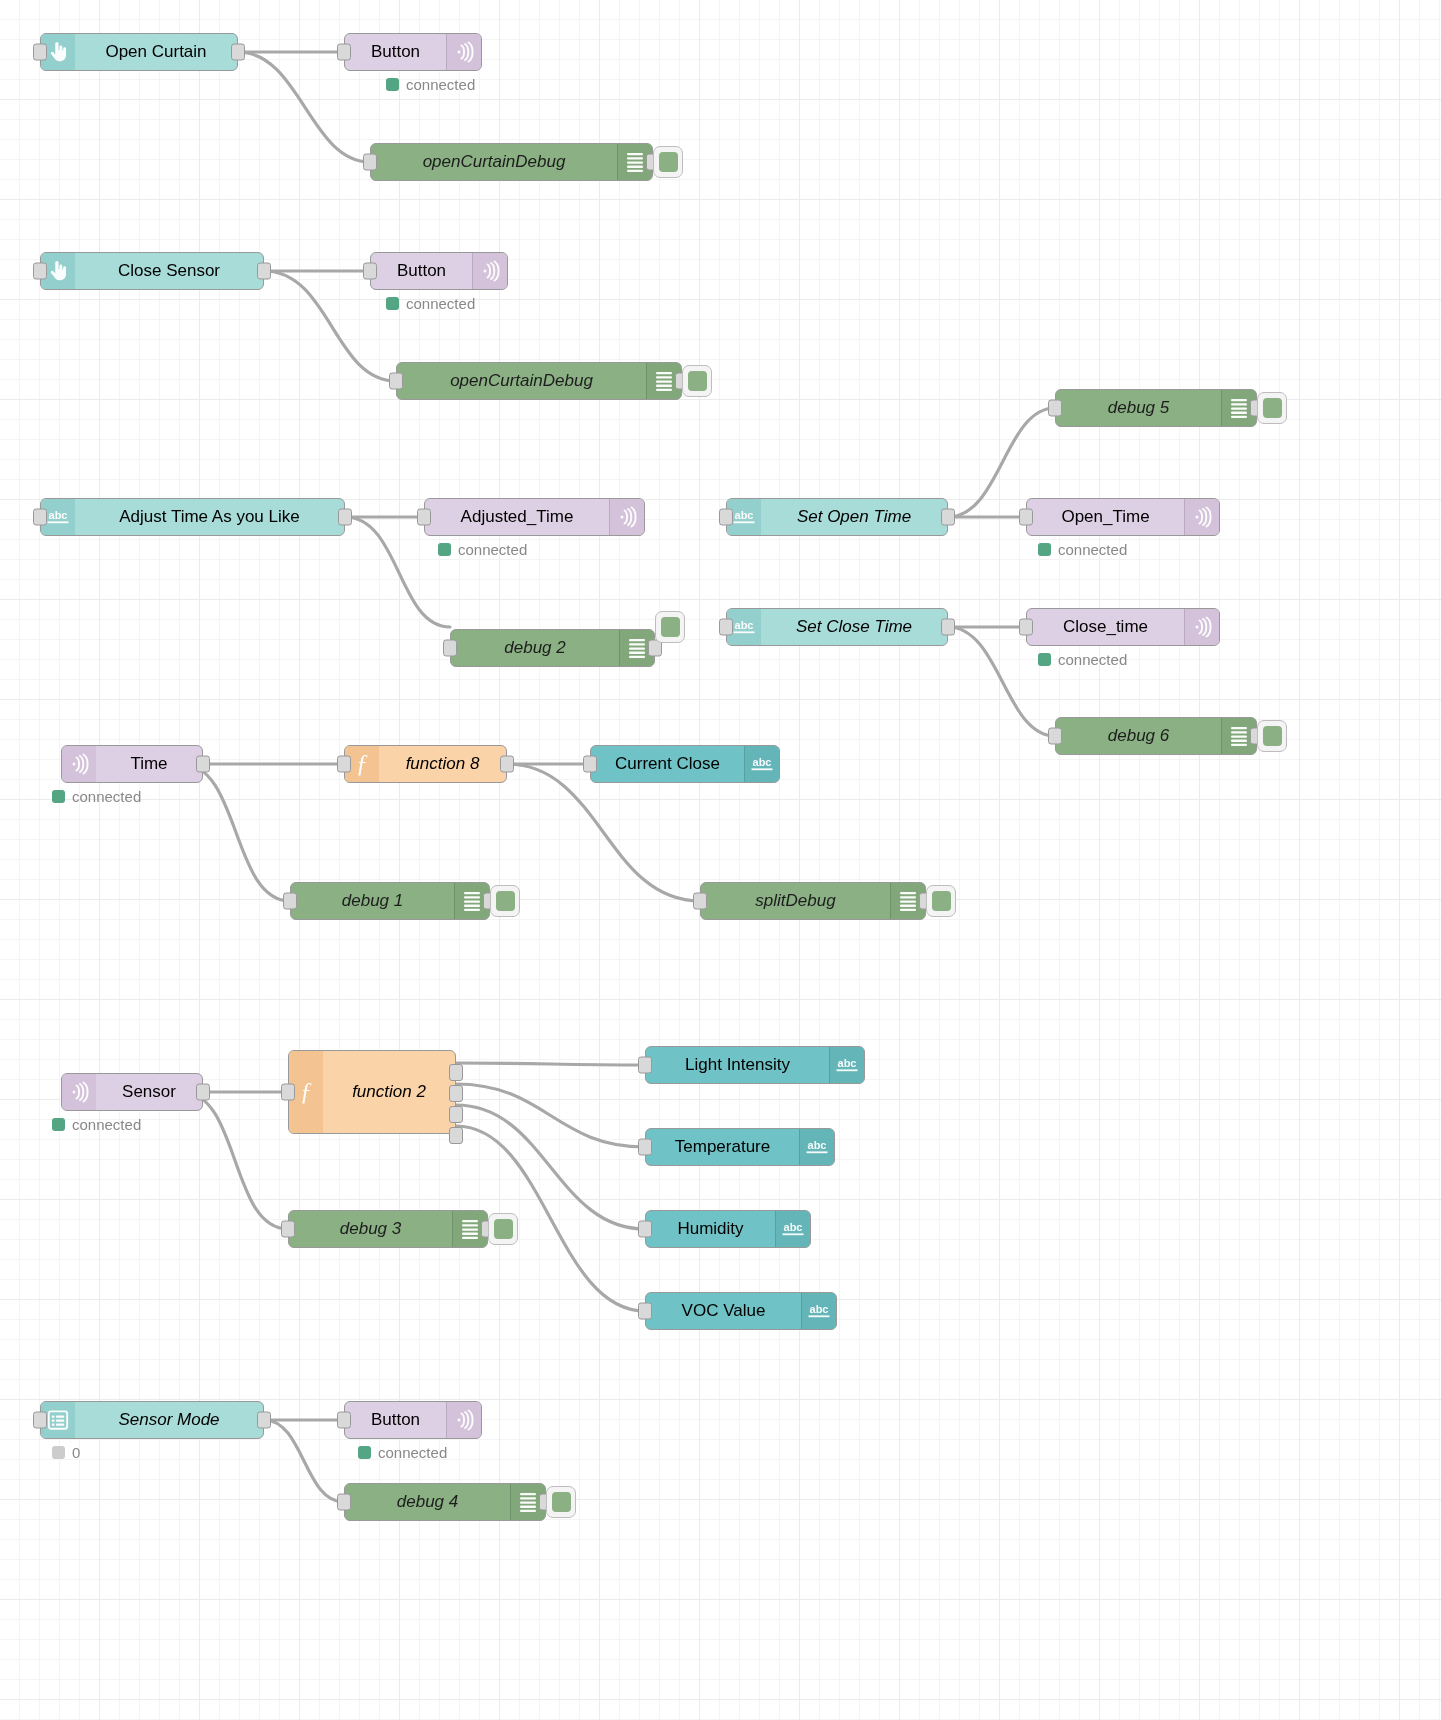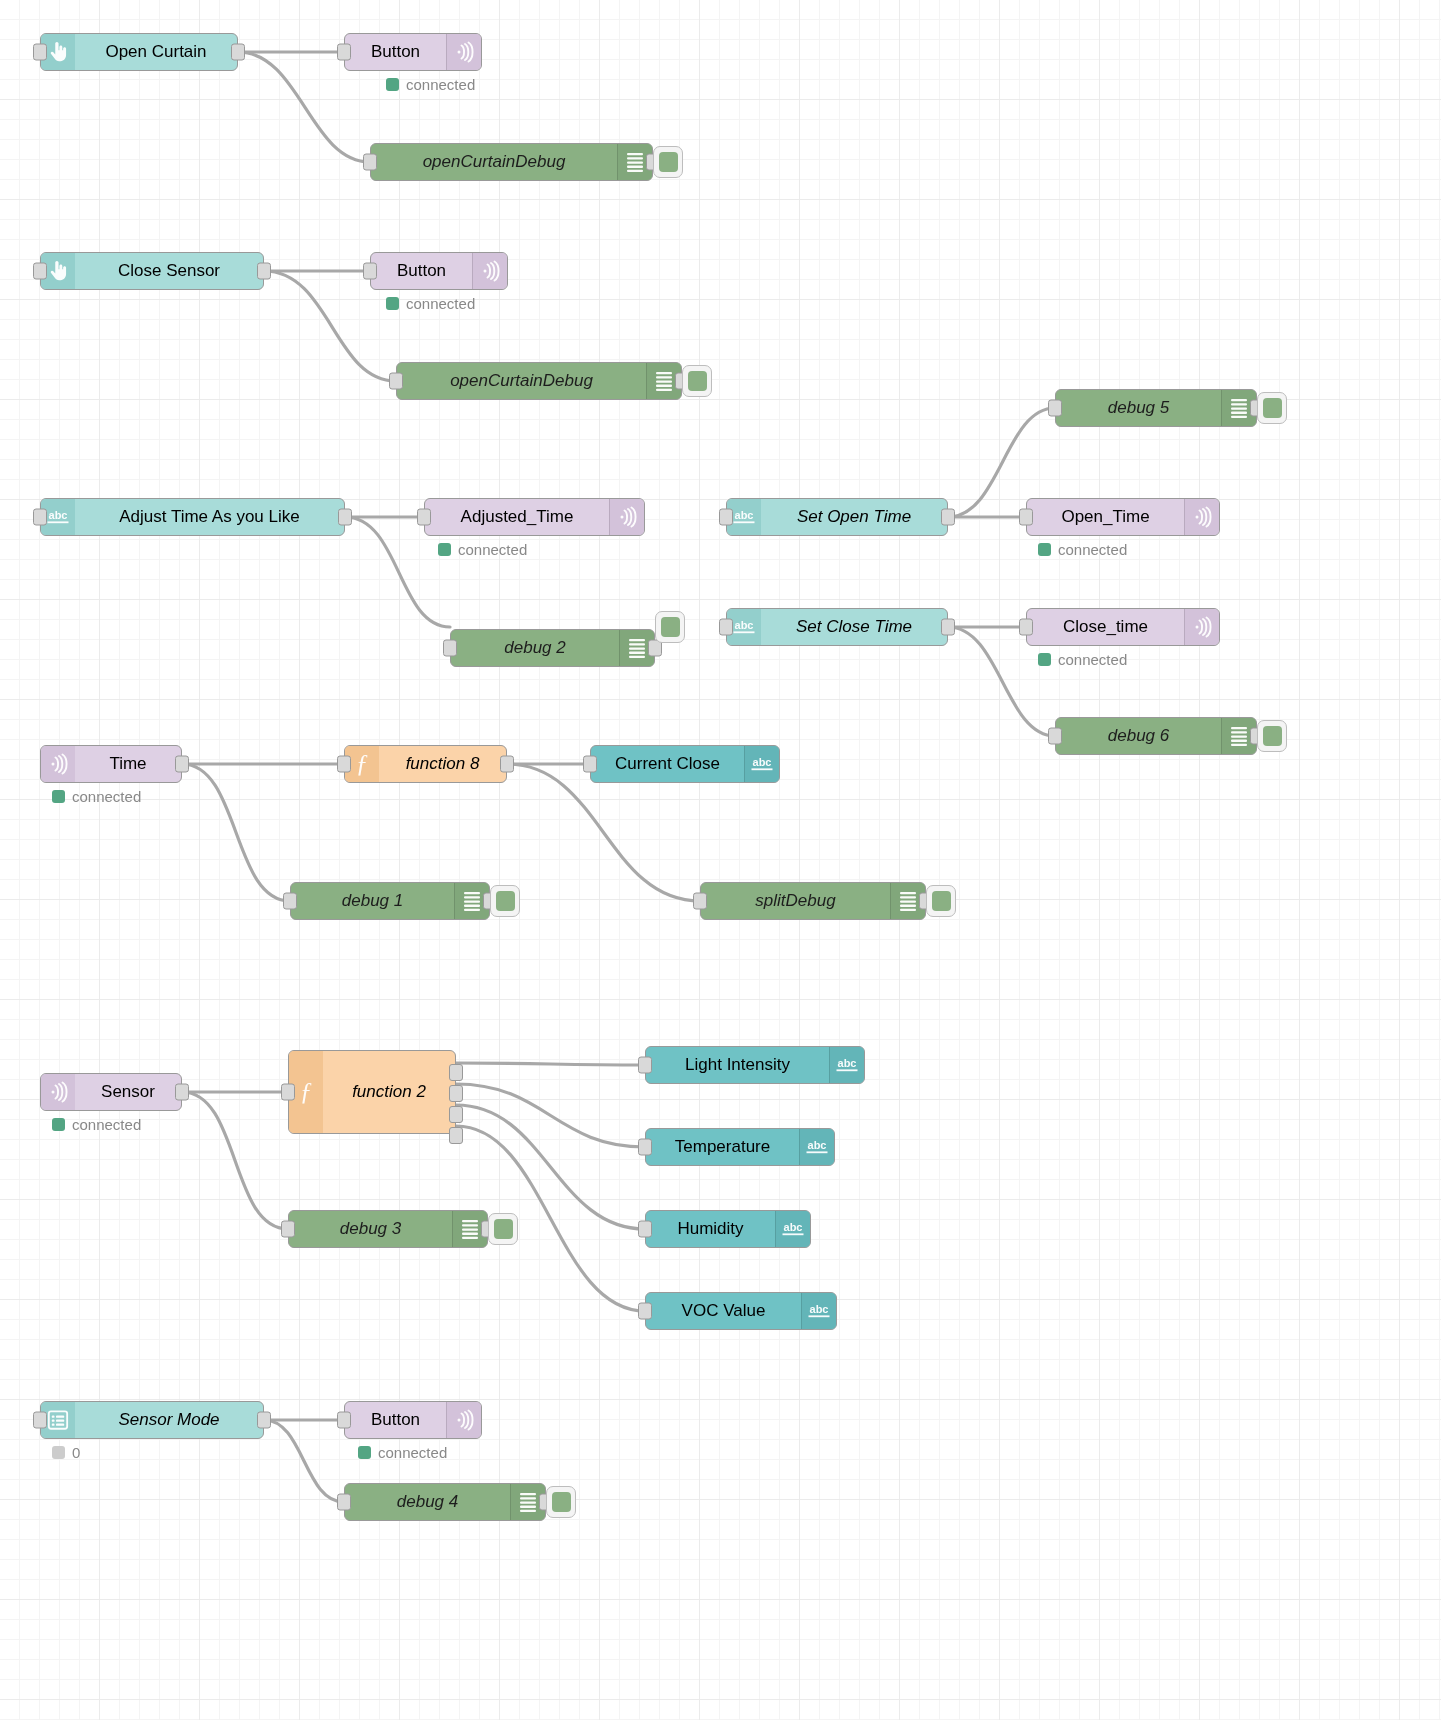--- a/index.html
+++ b/index.html
@@ -64,21 +64,21 @@
   .n-inject{background:#a8dcd9;}
   .n-inject .icn{background:#93cfcc;}
   .n-mqttout{background:#ded0e4;}
   .n-mqttout .icn.right{background:#d3c2da;}
   .n-debug{background:#8ab083;}
   .n-debug .icn.right{background:#81a77b;}
   .n-debug .body{color:#1d1d1d;}
   .n-func{background:#fbd3a9;height:38px;}
   .n-func .icn{background:#f3c491;}
   .n-func.tall{height:84px;}
-  .n-mqttin{background:#ded0e4;}
+  .n-mqttin{background:#ded0e4;margin-left:21px;}
   .n-mqttin .icn{background:#d3c2da;}
   .n-ui{background:#6fc2c5;}
   .n-ui .icn.right{background:#63b5b8;}
 
   
   .port{
     position:absolute;
     width:14px;height:17px;
     background:#d9d9d9;
     border:1px solid #999999;

